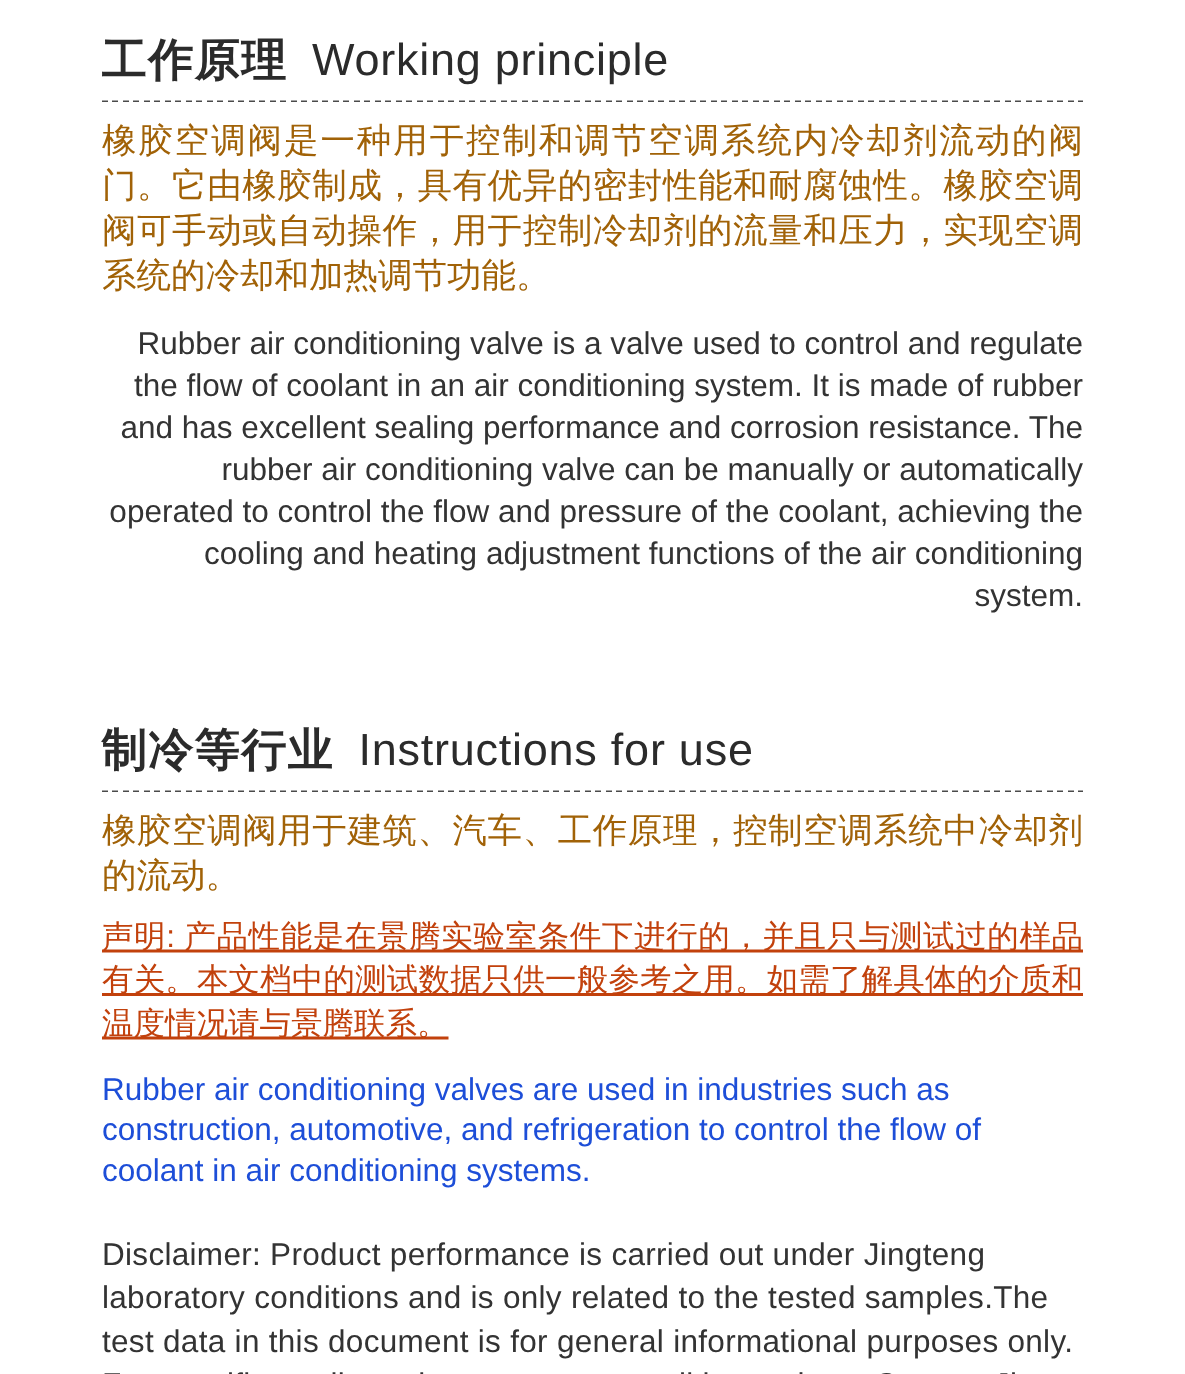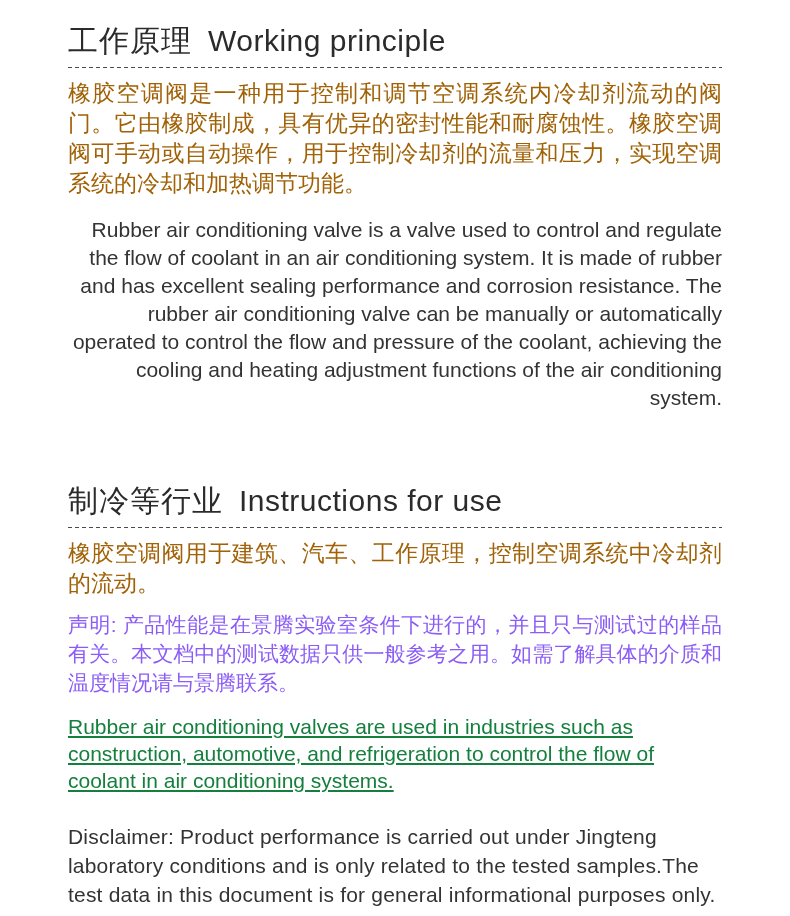--- a/index.html
+++ b/index.html
@@ -25,21 +25,21 @@
   .section-heading {
     margin: 0;
     padding-bottom: 9px;
     font-size: 30px;
     line-height: 34px;
     font-weight: 400;
     color: #2b2b2b;
     white-space: nowrap;
   }
   .section-heading .zh {
-    font-weight: 400;
+    font-weight: 700;
     letter-spacing: 1px;
   }
   .section-heading .en {
     margin-left: 16px;
     font-weight: 400;
     letter-spacing: 0.5px;
   }
   .divider {
     height: 2px;
     background: repeating-linear-gradient(to right, #4a4a4a 0px, #4a4a4a 4px, transparent 4px, transparent 7px);
@@ -59,28 +59,28 @@
     font-size: 21px;
     line-height: 28px;
     color: #333333;
     text-align: right;
   }
   .p-zh-disclaimer {
     margin: 12px 0 0 0;
     font-size: 21px;
     line-height: 29px;
     text-align: justify;
-    color: #8b5cf6;
+    color: #c2410c;
+    text-decoration: underline;
   }
   .p-en-body2 {
     margin: 16px 0 16px 0;
     font-size: 21px;
     line-height: 27px;
-    color: #15803d;
-    text-decoration: underline;
+    color: #1d4ed8;
   }
   .p-en-disclaimer {
     margin: 28px 0 0 0;
     font-size: 21px;
     line-height: 29px;
     letter-spacing: 0.2px;
     color: #333333;
   }
 </style>
 </head>

